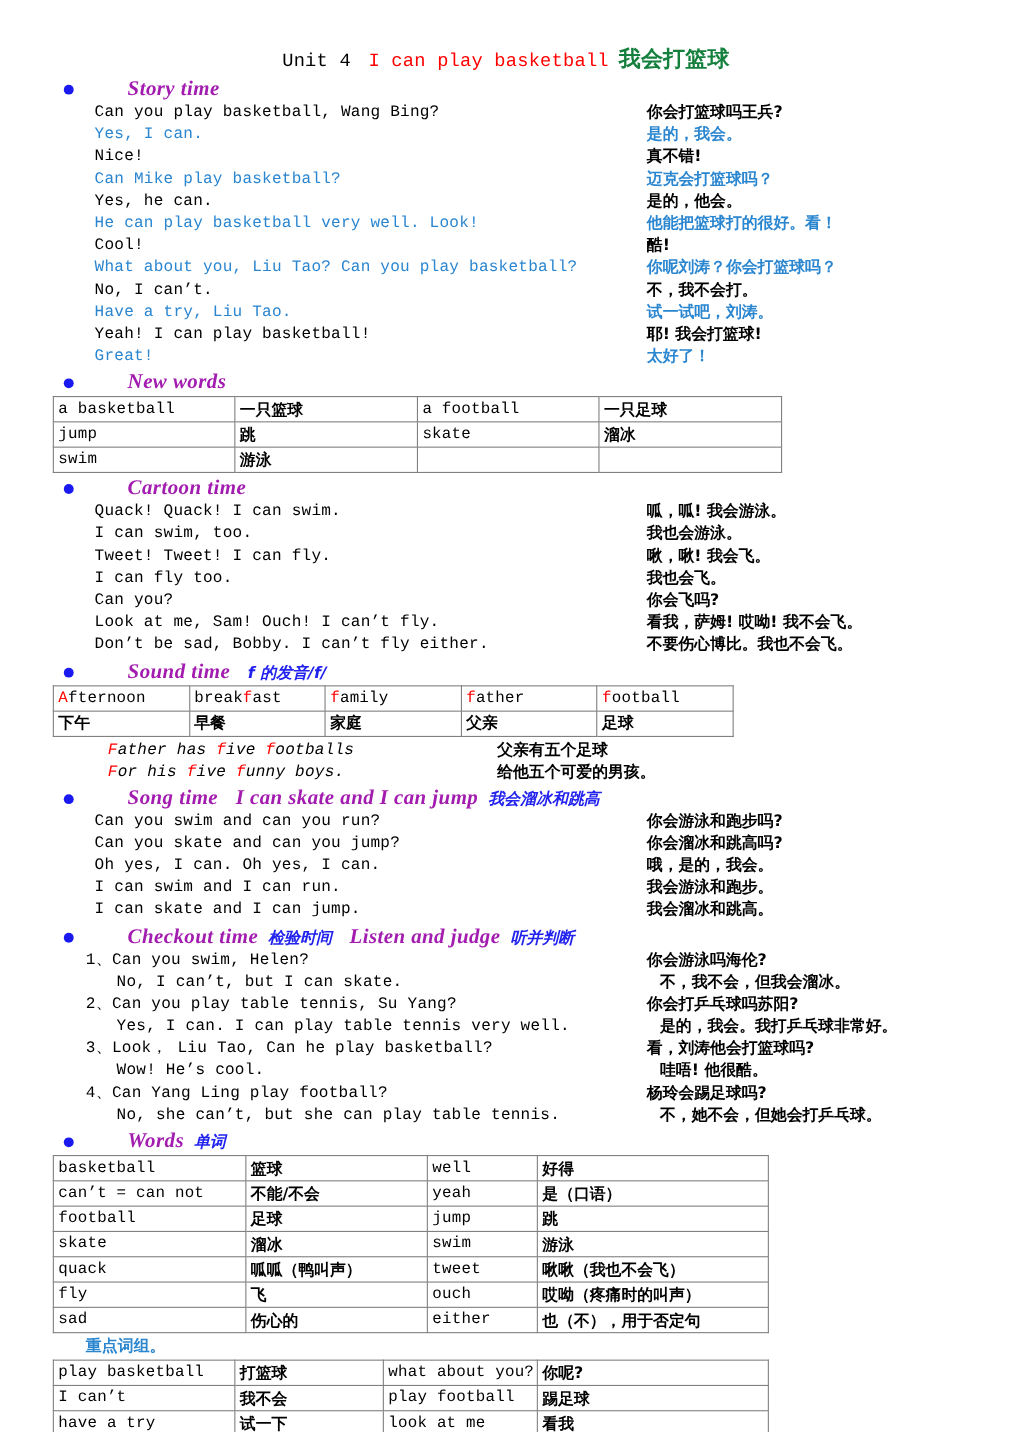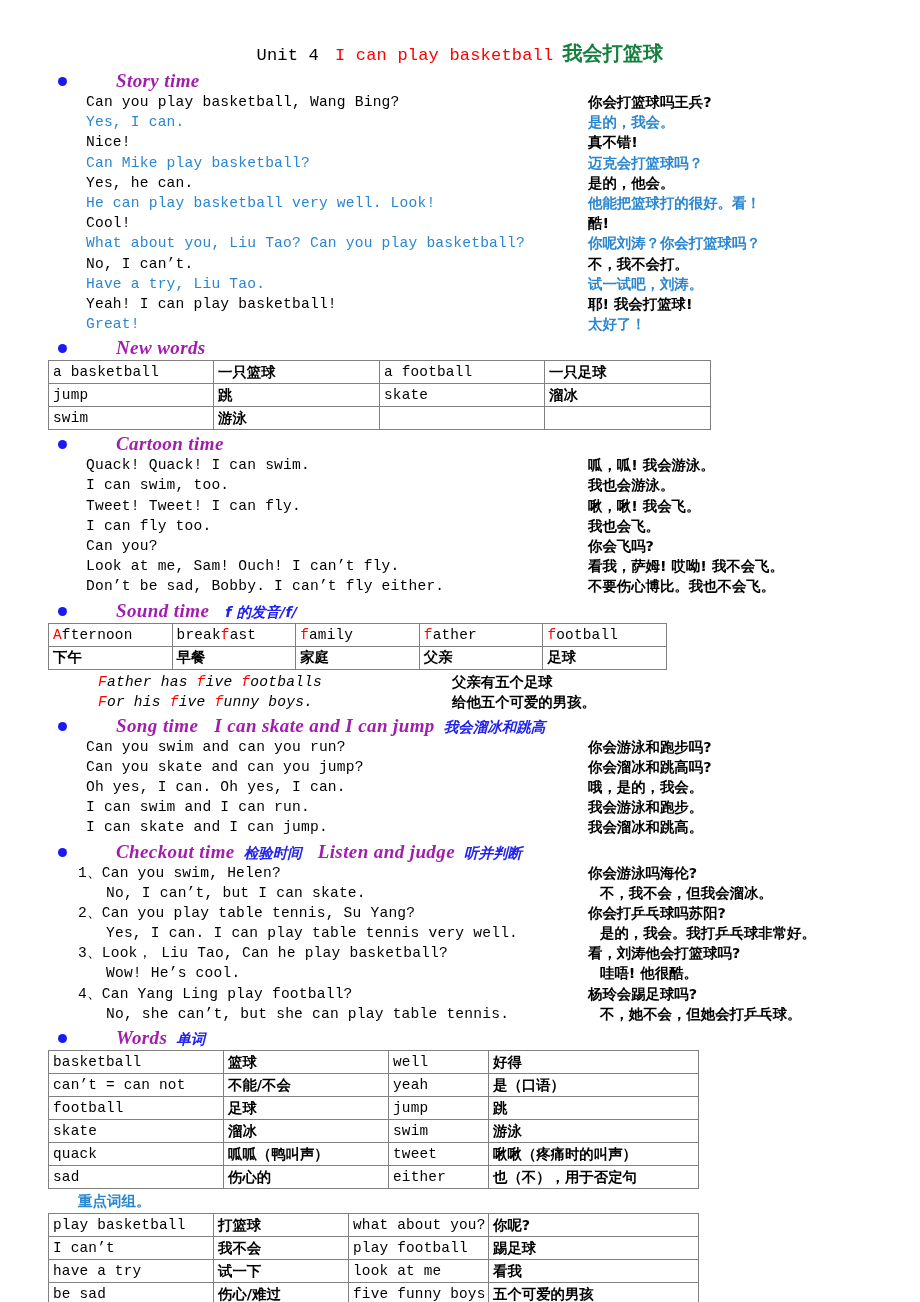--- a/index.html
+++ b/index.html
@@ -426,21 +426,27 @@
         <tr>
           <td class="en-c">skate</td>
           <td class="cn-c">溜冰</td>
           <td class="en-c">swim</td>
           <td class="cn-c">游泳</td>
         </tr>
         <tr>
           <td class="en-c">quack</td>
           <td class="cn-c">呱呱（鸭叫声）</td>
           <td class="en-c">tweet</td>
-          <td class="cn-c">啾啾（疼痛时的叫声）</td>
+          <td class="cn-c">啾啾（我也不会飞）</td>
+        </tr>
+        <tr>
+          <td class="en-c">fly</td>
+          <td class="cn-c">飞</td>
+          <td class="en-c">ouch</td>
+          <td class="cn-c">哎呦（疼痛时的叫声）</td>
         </tr>
         <tr>
           <td class="en-c">sad</td>
           <td class="cn-c">伤心的</td>
           <td class="en-c">either</td>
           <td class="cn-c">也（不），用于否定句</td>
         </tr>
       </tbody>
   </table>
 

